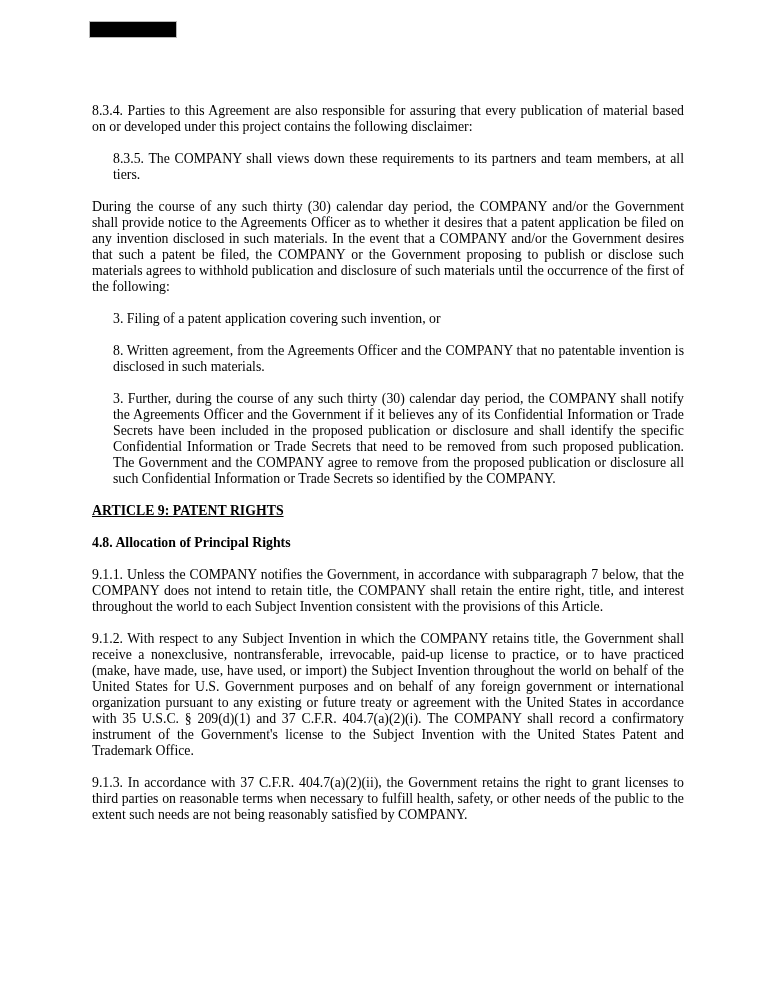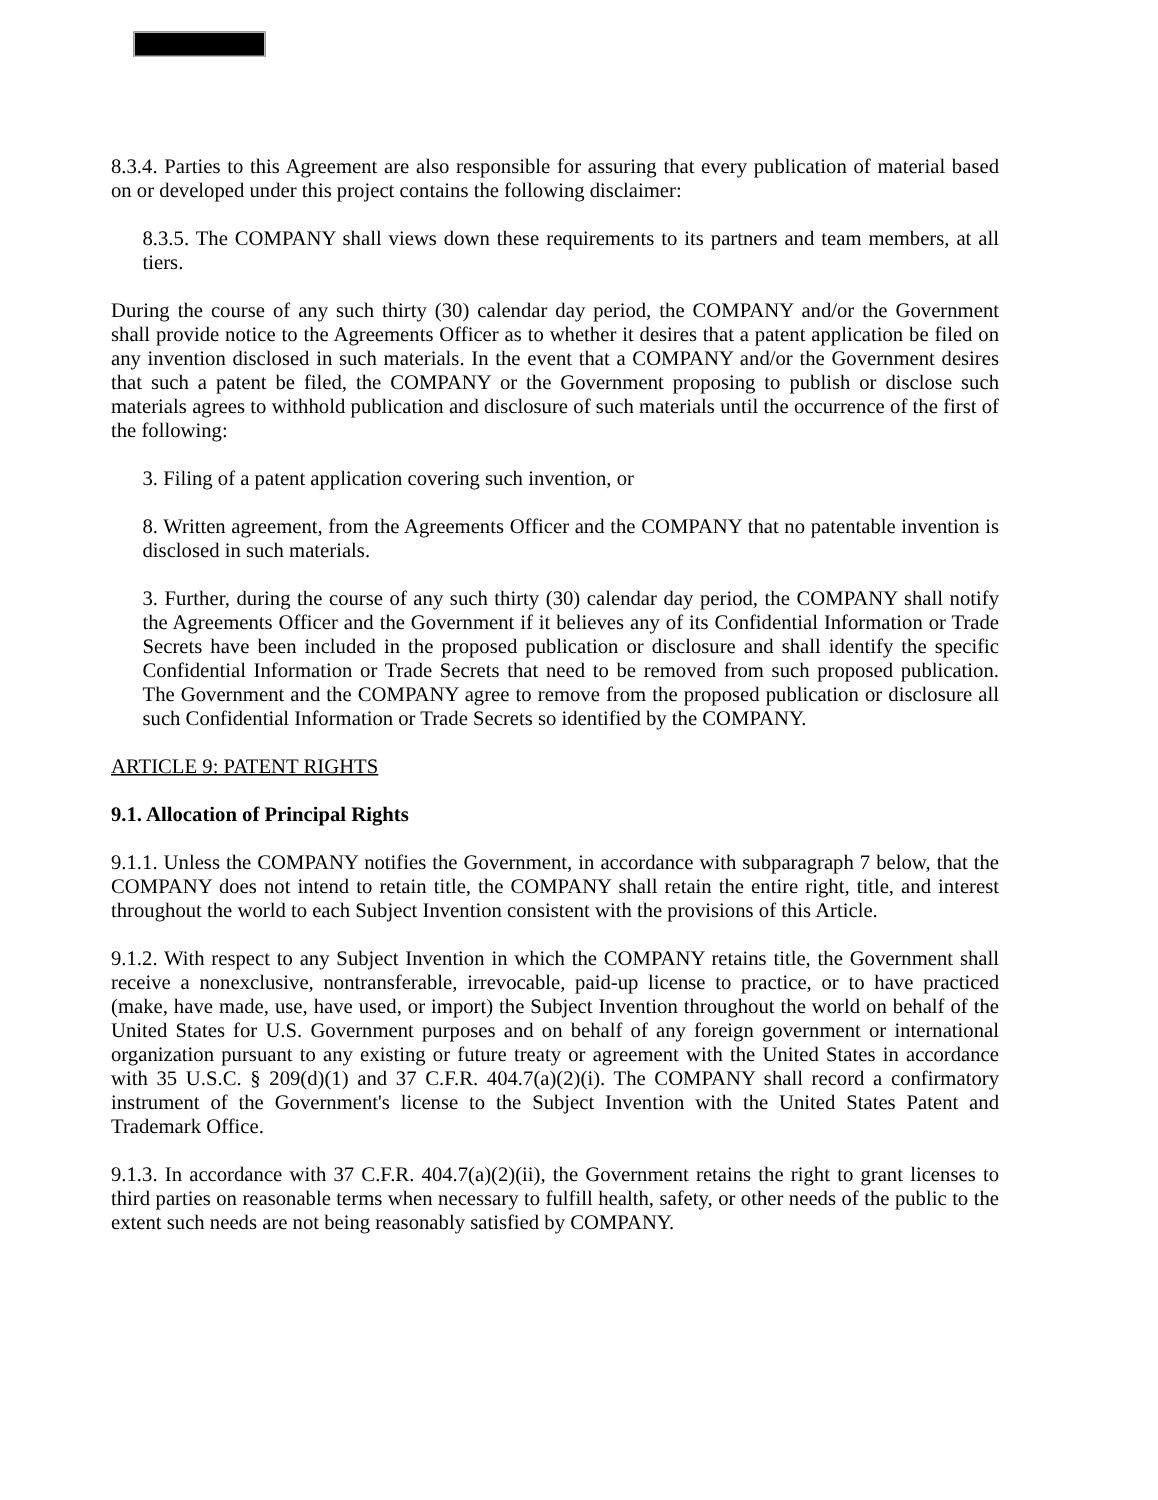--- a/index.html
+++ b/index.html
@@ -23,40 +23,40 @@
     left: 89px;
     top: 21px;
     width: 88px;
     height: 17px;
     background: #000000;
     border: 1px solid #b8b8b8;
     box-sizing: border-box;
   }
   .content {
     position: absolute;
-    left: 74px;
+    left: 92px;
     top: 103px;
     width: 592px;
   }
   .block {
     margin: 0 0 16px 0;
     text-align: justify;
   }
   .indent {
     margin-left: 21px;
   }
   .quote {
     font-style: italic;
   }
   .heading {
     font-weight: bold;
     text-align: left;
   }
   .article-heading {
-    font-weight: normal;
+    font-weight: bold;
     text-decoration: underline;
     text-align: left;
   }
 </style>
 </head>
 <body>
 
 <div class="page">
 
   <div class="redaction"></div>
@@ -72,21 +72,21 @@
     <p class="block">During the course of any such thirty (30) calendar day period, the COMPANY and/or the Government shall provide notice to the Agreements Officer as to whether it desires that a patent application be filed on any invention disclosed in such materials. In the event that a COMPANY and/or the Government desires that such a patent be filed, the COMPANY or the Government proposing to publish or disclose such materials agrees to withhold publication and disclosure of such materials until the occurrence of the first of the following:</p>
 
     <p class="block indent">3. Filing of a patent application covering such invention, or</p>
 
     <p class="block indent">8. Written agreement, from the Agreements Officer and the COMPANY that no patentable invention is disclosed in such materials.</p>
 
     <p class="block indent">3. Further, during the course of any such thirty (30) calendar day period, the COMPANY shall notify the Agreements Officer and the Government if it believes any of its Confidential Information or Trade Secrets have been included in the proposed publication or disclosure and shall identify the specific Confidential Information or Trade Secrets that need to be removed from such proposed publication. The Government and the COMPANY agree to remove from the proposed publication or disclosure all such Confidential Information or Trade Secrets so identified by the COMPANY.</p>
 
     <p class="block article-heading">ARTICLE 9: PATENT RIGHTS</p>
 
-    <p class="block heading">9.1. Allocation of Principal Rights</p>
+    <p class="block heading">4.8. Allocation of Principal Rights</p>
 
     <p class="block">9.1.1. Unless the COMPANY notifies the Government, in accordance with subparagraph 7 below, that the COMPANY does not intend to retain title, the COMPANY shall retain the entire right, title, and interest throughout the world to each Subject Invention consistent with the provisions of this Article.</p>
 
     <p class="block">9.1.2. With respect to any Subject Invention in which the COMPANY retains title, the Government shall receive a nonexclusive, nontransferable, irrevocable, paid-up license to practice, or to have practiced (make, have made, use, have used, or import) the Subject Invention throughout the world on behalf of the United States for U.S. Government purposes and on behalf of any foreign government or international organization pursuant to any existing or future treaty or agreement with the United States in accordance with 35 U.S.C. § 209(d)(1) and 37 C.F.R. 404.7(a)(2)(i). The COMPANY shall record a confirmatory instrument of the Government's license to the Subject Invention with the United States Patent and Trademark Office.</p>
 
     <p class="block">9.1.3. In accordance with 37 C.F.R. 404.7(a)(2)(ii), the Government retains the right to grant licenses to third parties on reasonable terms when necessary to fulfill health, safety, or other needs of the public to the extent such needs are not being reasonably satisfied by COMPANY.</p>
 
   </div>
 </div>
 

